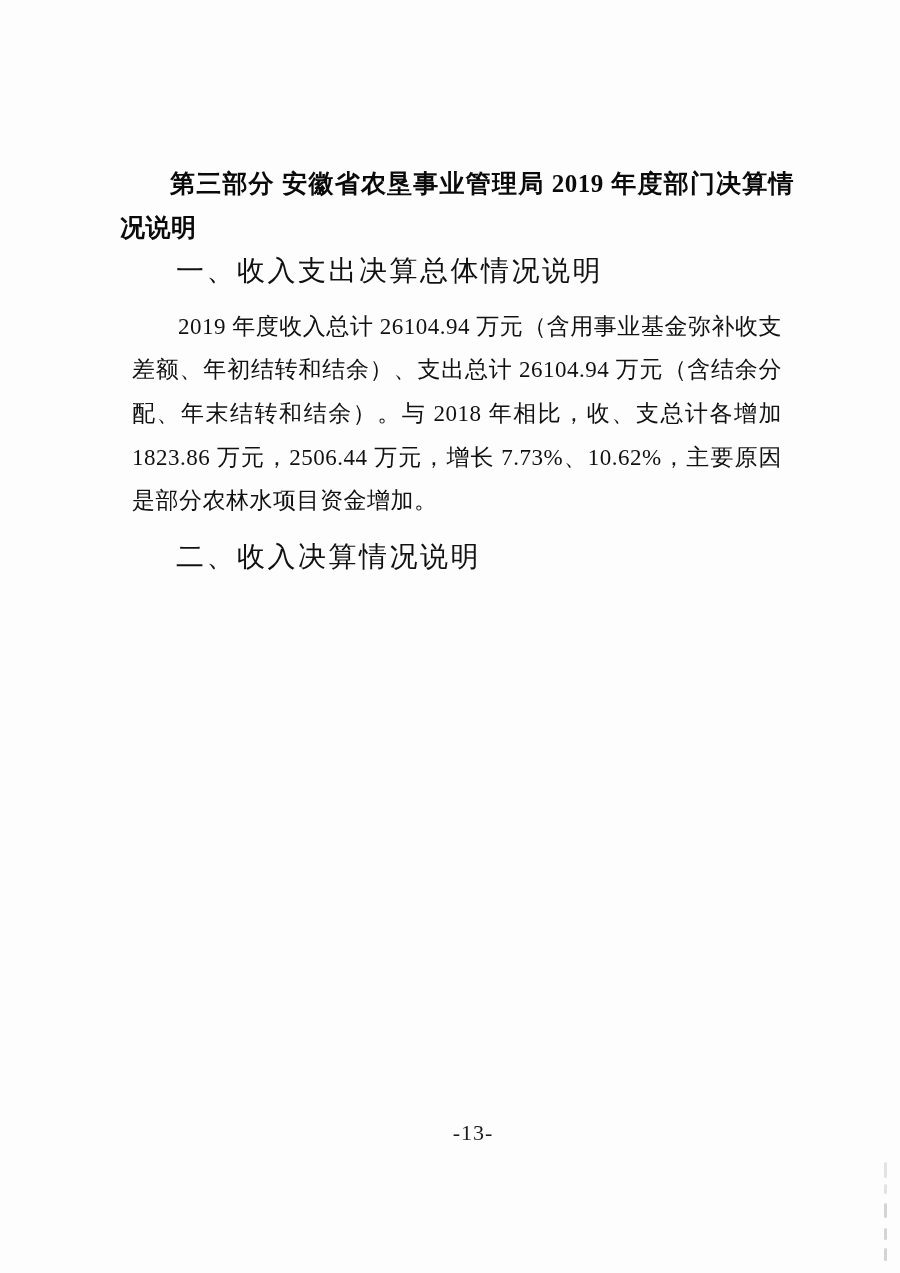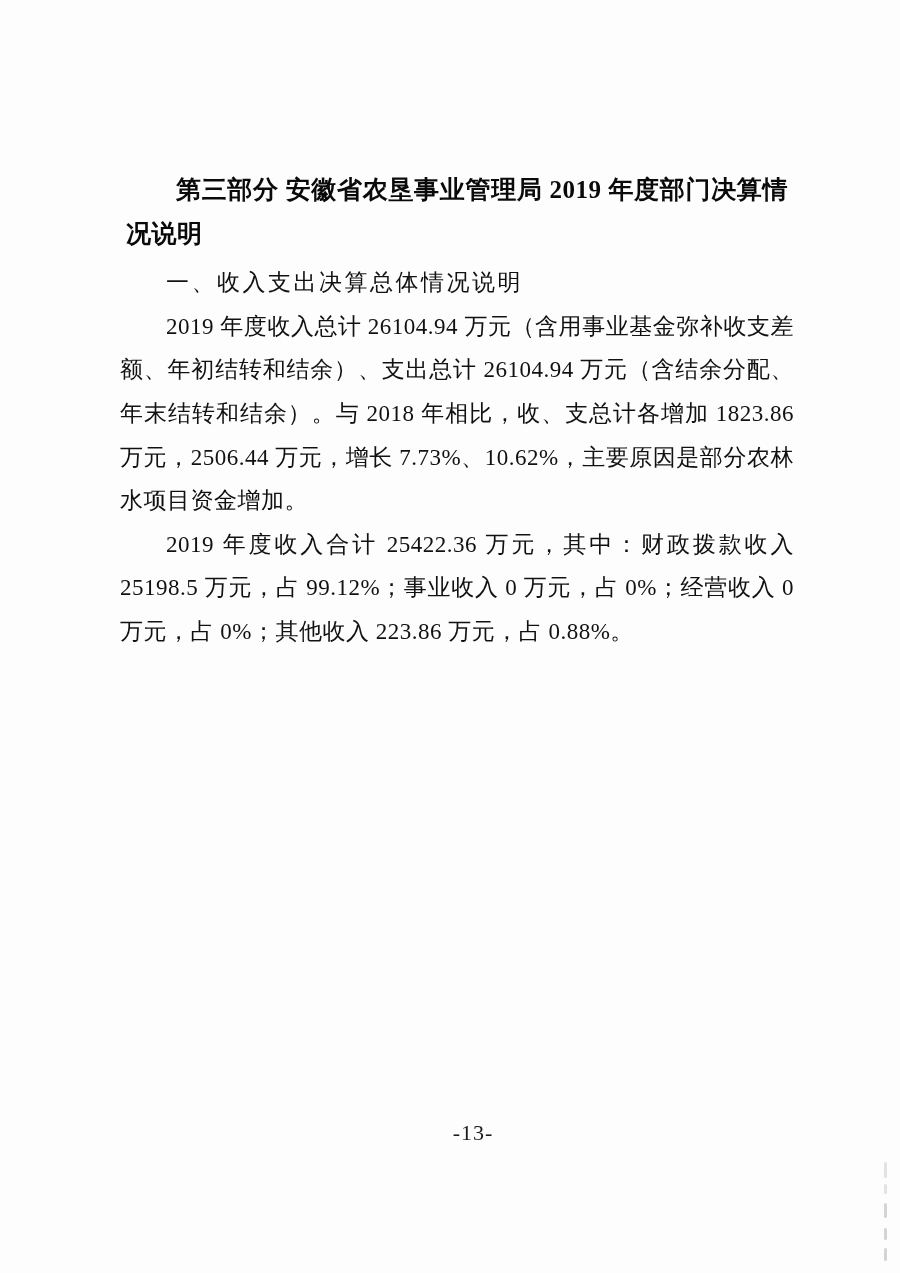--- a/index.html
+++ b/index.html
@@ -22,39 +22,39 @@
     top: 162px;
     width: 674px;
     font-size: 23px;
     line-height: 43.6px;
     text-align: justify;
     text-justify: inter-character;
     text-align-last: left;
     letter-spacing: 0.5px;
   }
   .title {
-    margin: 6px;
+    margin: 0;
     font-size: 25px;
     font-weight: bold;
     line-height: 43.6px;
     text-indent: 2em;
     letter-spacing: 0.5px;
     color: #0a0a0a;
   }
   .heading {
     margin: 0;
-    font-size: 23px;
+    font-size: 28px;
     font-weight: normal;
     line-height: 43.6px;
     text-indent: 2em;
     letter-spacing: 2.5px;
     text-align: left;
   }
   .para {
-    margin: 0;
+    margin: 12px;
     text-indent: 2em;
   }
   .pageno {
     position: absolute;
     top: 1118px;
     left: 0;
     width: 100%;
     text-align: center;
     font-size: 22px;
     line-height: 30px;
@@ -78,21 +78,21 @@
 </head>
 <body>
 
 <div class="page">
   <div class="doc">
     <h1 class="title">第三部分 安徽省农垦事业管理局 2019 年度部门决算情况说明</h1>
 
     <h2 class="heading">一、收入支出决算总体情况说明</h2>
     <p class="para">2019 年度收入总计 26104.94 万元（含用事业基金弥补收支差额、年初结转和结余）、支出总计 26104.94 万元（含结余分配、年末结转和结余）。与 2018 年相比，收、支总计各增加 1823.86 万元，2506.44 万元，增长 7.73%、10.62%，主要原因是部分农林水项目资金增加。</p>
 
-    <p class="para">2019 年度收入合计 25422.36 万元，其中：财政拨款收入 25198.5 万元，占 99.12%；事业收入 0 万元，占 0%；经营收入 0 万元，占 0%；其他收入 223.86 万元，占 0.88%。</p>
+    <h2 class="heading">二、收入决算情况说明</h2>
 
 
   </div>
 
   <div class="pageno">-13-</div>
 
   <div class="artifact a1"></div>
   <div class="artifact a2"></div>
   <div class="artifact a3"></div>
   <div class="artifact a4"></div>

